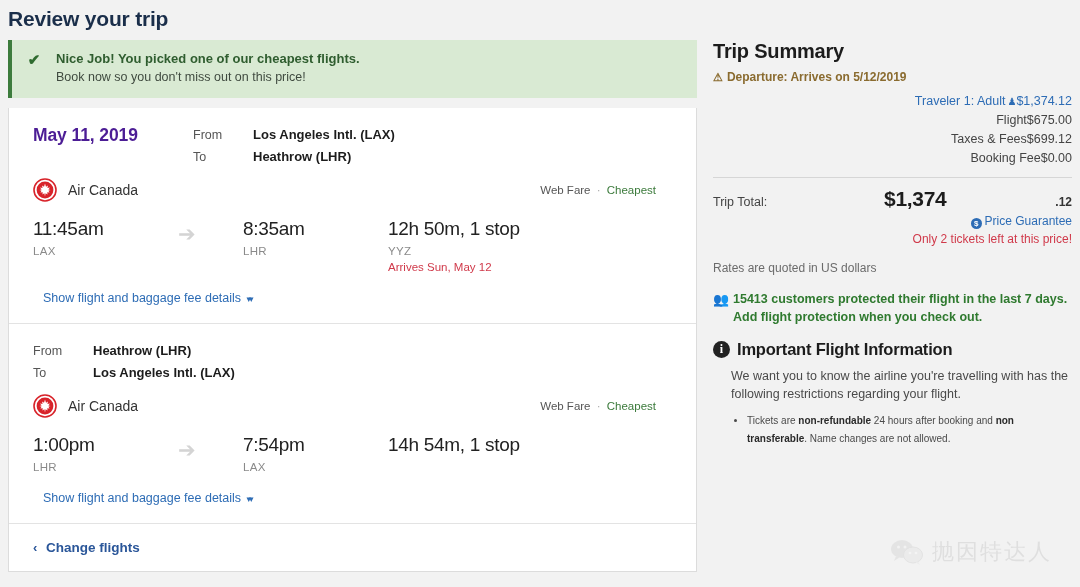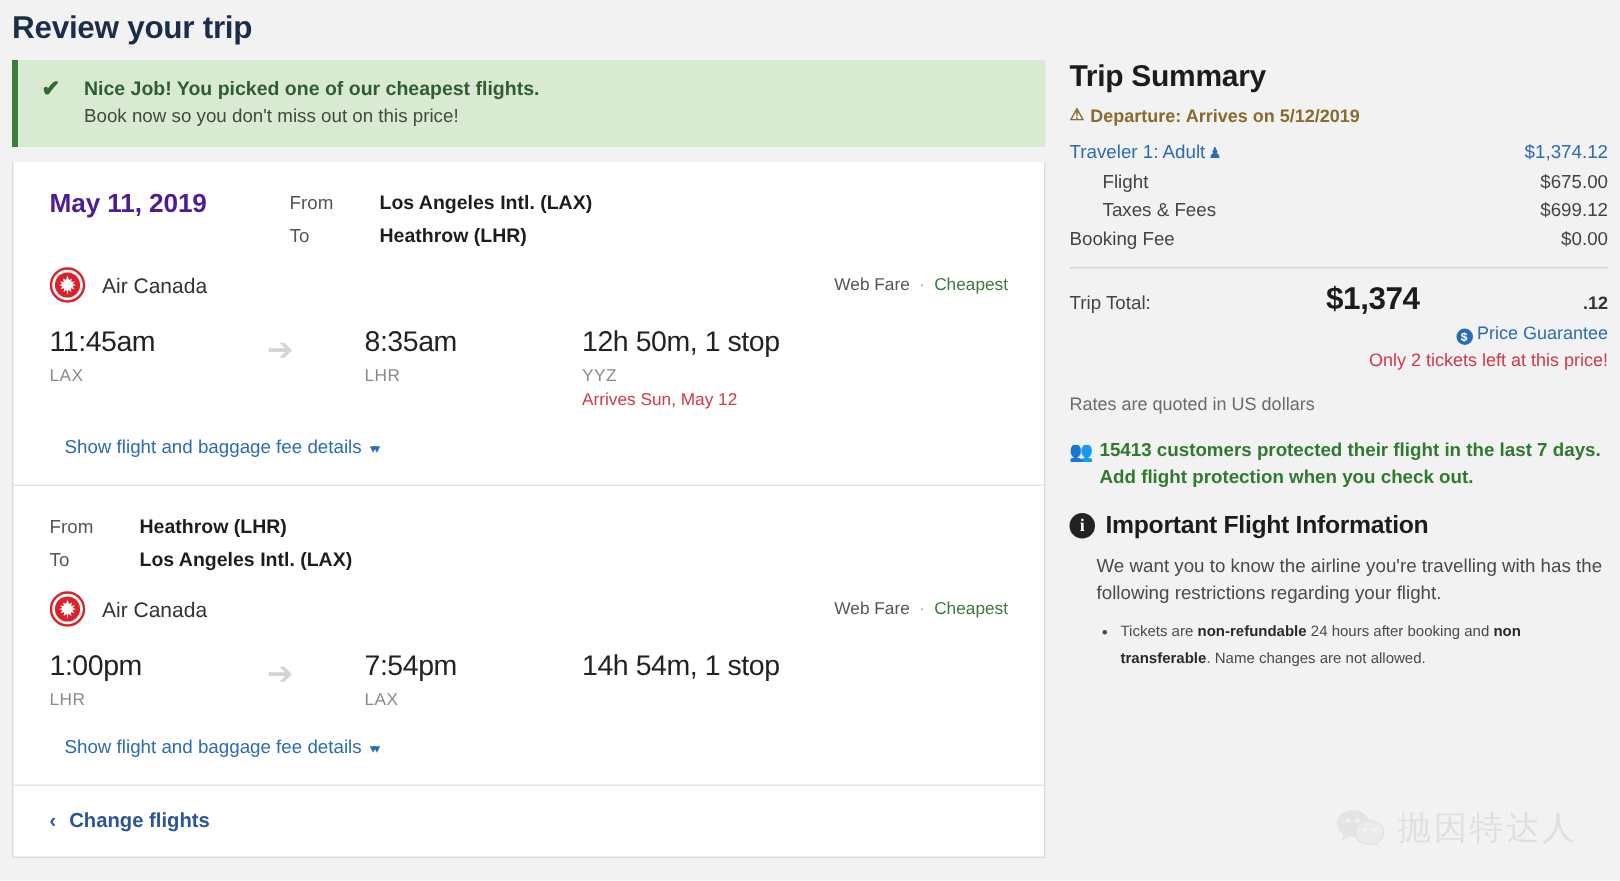--- a/index.html
+++ b/index.html
@@ -101,21 +101,21 @@
     height:28px;
   }
   .ac-logo { width:24px; height:24px; flex:0 0 24px; }
   .airline-name {
     font-size:14px;
     color:#333;
     margin-left:11px;
   }
   .fare-tag {
     position:absolute;
-    right:24px;
+    right:40px;
     font-size:11.5px;
     color:#555;
     white-space:nowrap;
   }
   .fare-tag .dot { color:#aaa; margin:0 3px; }
   .fare-tag .cheapest { color:#3b7a3b; }
 
   .times-row {
     display:flex;
     align-items:flex-start;
@@ -190,25 +190,24 @@
     color:#8a6b2f;
     margin-top:7px;
     display:flex;
     align-items:center;
   }
   .warn-tri { margin-right:4px; font-size:11px; line-height:11px; }
 
   .price-table { margin-top:8px; }
   .price-row {
     display:flex;
-    justify-content:space-between;
+    justify-content:flex-end;
     font-size:12.5px;
     line-height:19px;
     color:#444;
-    gap:22px;
   }
   .price-row .lbl-traveler { color:#2d6cb5; }
   .price-row .amt-traveler { color:#2d6cb5; }
   .price-row.indent .lbl { padding-left:22px; }
   .person-glyph { font-size:10px; margin-left:2px; }
 
   .total-divider {
     border-top:1px solid #d6d6d6;
     margin:9px 0 0 0;
   }

